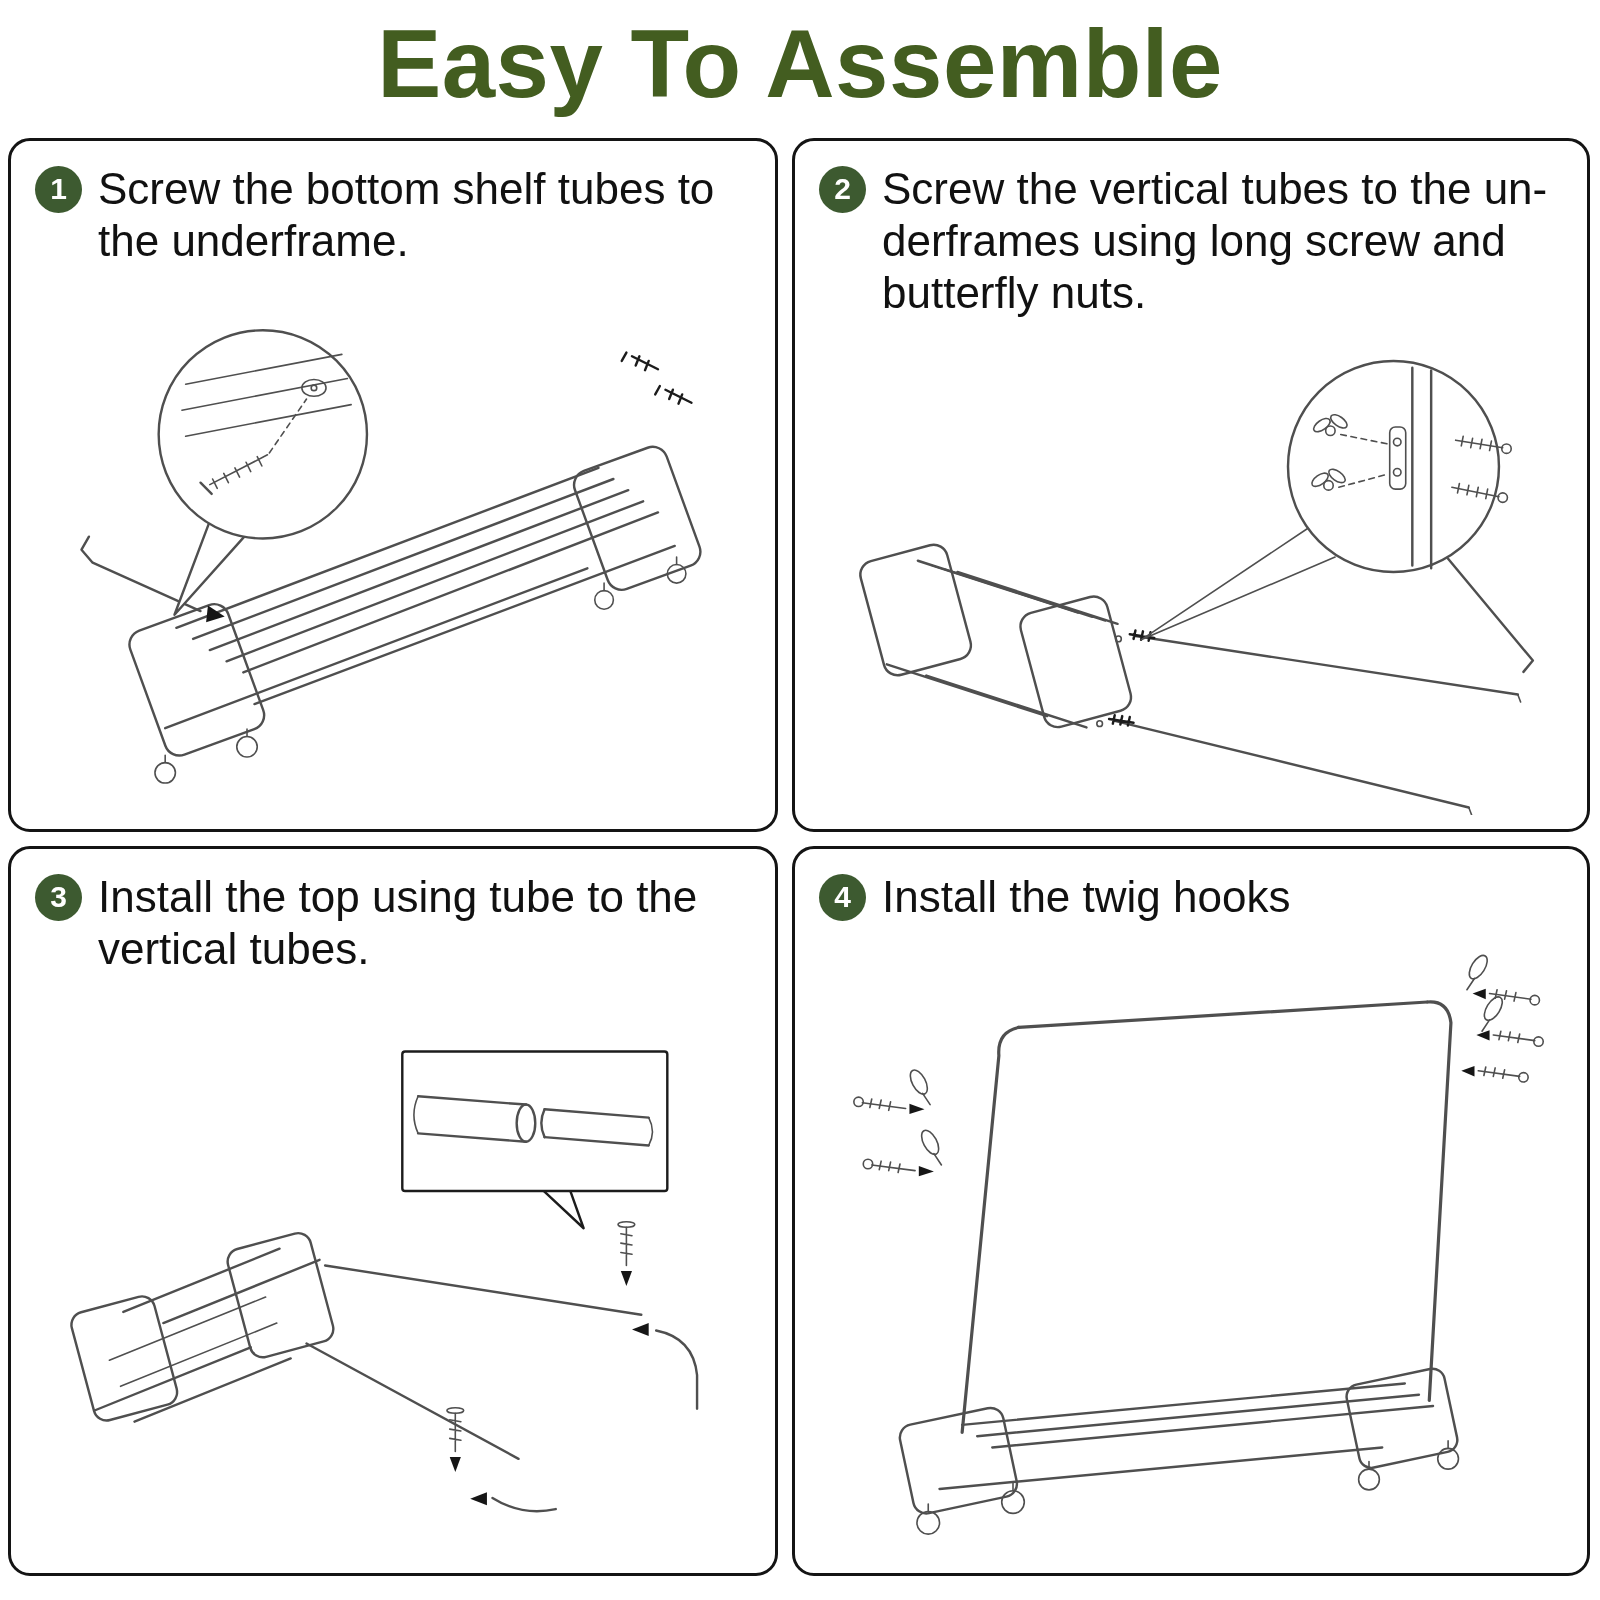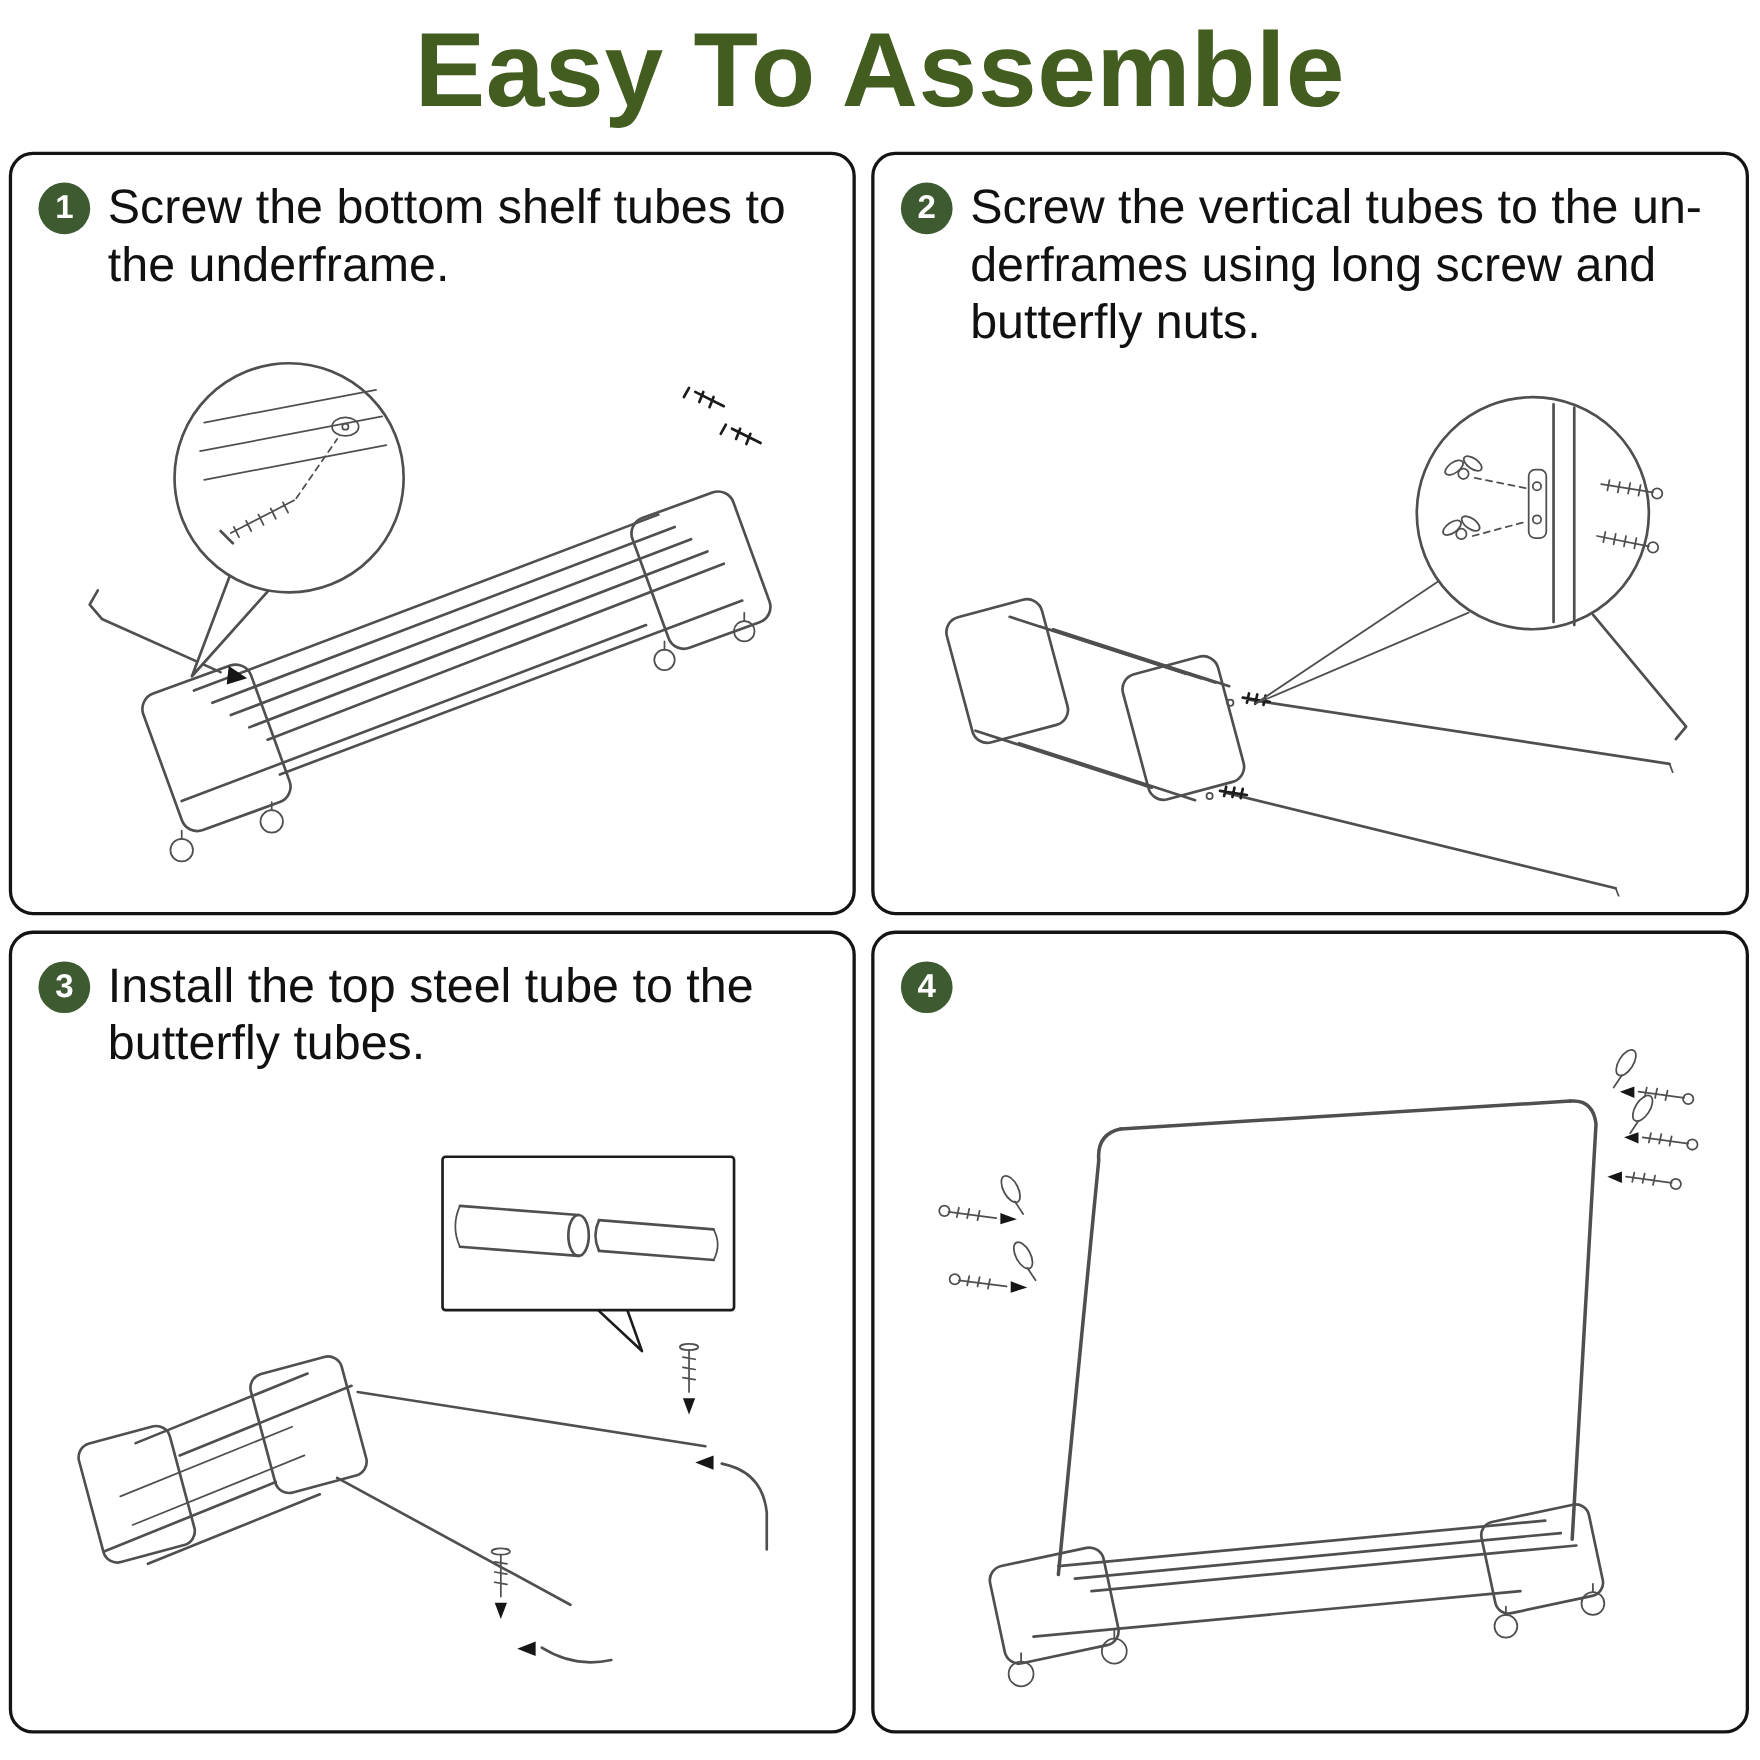--- a/index.html
+++ b/index.html
@@ -168,21 +168,21 @@
             </g>
             <path class="ln" d="M668,248 L758,356 L748,368"></path>
           </g>
         </svg>
       </div>
     </section>
 
     <section class="panel">
       <div class="step-header">
         <span class="badge">3</span>
-        <p class="step-text">Install the top steel tube to the butterfly tubes.</p>
+        <p class="step-text">Install the top using tube to the vertical tubes.</p>
       </div>
       <div class="art">
         <svg viewBox="0 0 770 590" preserveAspectRatio="xMidYMid meet">
           <g>
             <rect class="ln" x="50" y="330" width="92" height="120" rx="14" transform="rotate(-15 96 390)"></rect>
             <rect class="ln" x="218" y="262" width="92" height="120" rx="14" transform="rotate(-15 264 322)"></rect>
             <path class="ln" d="M95,340 L263,272 M138,352 L306,284 M64,446 L232,378 M107,458 L275,390"></path>
             <path class="ln thin" d="M80,392 L248,324 M92,420 L260,352"></path>
           </g>
           <g>
@@ -213,20 +213,21 @@
             <path class="ln" d="M492,540 q32,20 68,12"></path>
             <polygon class="blk" points="486,534 486,548 468,541"></polygon>
           </g>
         </svg>
       </div>
     </section>
 
     <section class="panel">
       <div class="step-header">
         <span class="badge">4</span>
+        <p class="step-text">Install the twig hooks</p>
       </div>
       <div class="art">
         <svg viewBox="0 0 790 640" preserveAspectRatio="xMidYMid meet">
           <g>
             <path class="ln thick" d="M212,90 L646,63"></path>
             <path class="ln thick" d="M212,90 q-23,5 -21,30 L152,520"></path>
             <path class="ln thick" d="M646,63 q22,-2 25,22 L648,486"></path>
             <rect class="ln" x="92" y="502" width="112" height="96" rx="14" transform="rotate(-12 148 550)"></rect>
             <rect class="ln" x="566" y="460" width="106" height="90" rx="13" transform="rotate(-12 619 505)"></rect>
             <path class="ln" d="M152,512 L622,468 M168,524 L637,480 M184,536 L652,492 M128,580 L598,536"></path>

